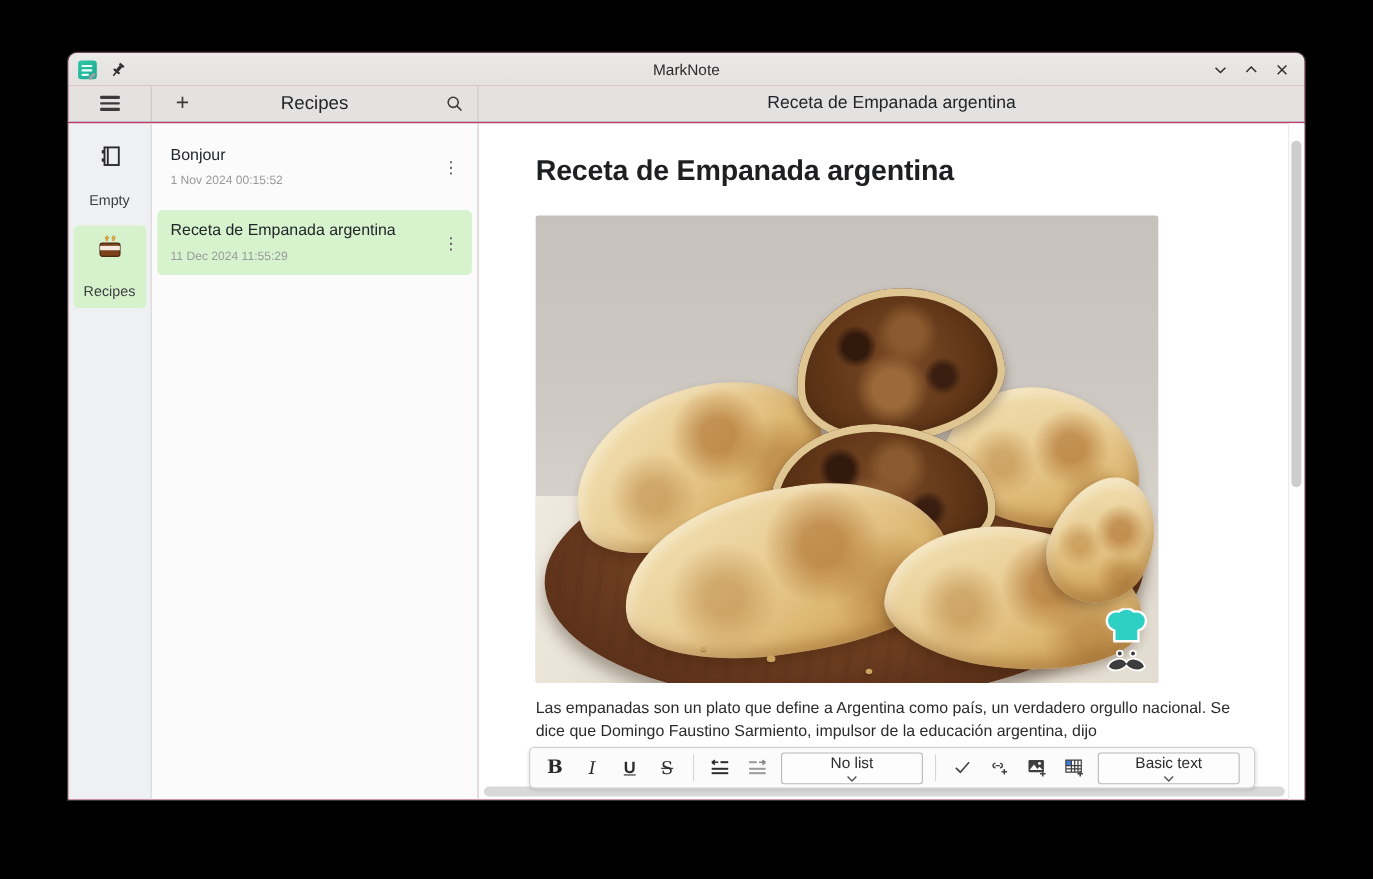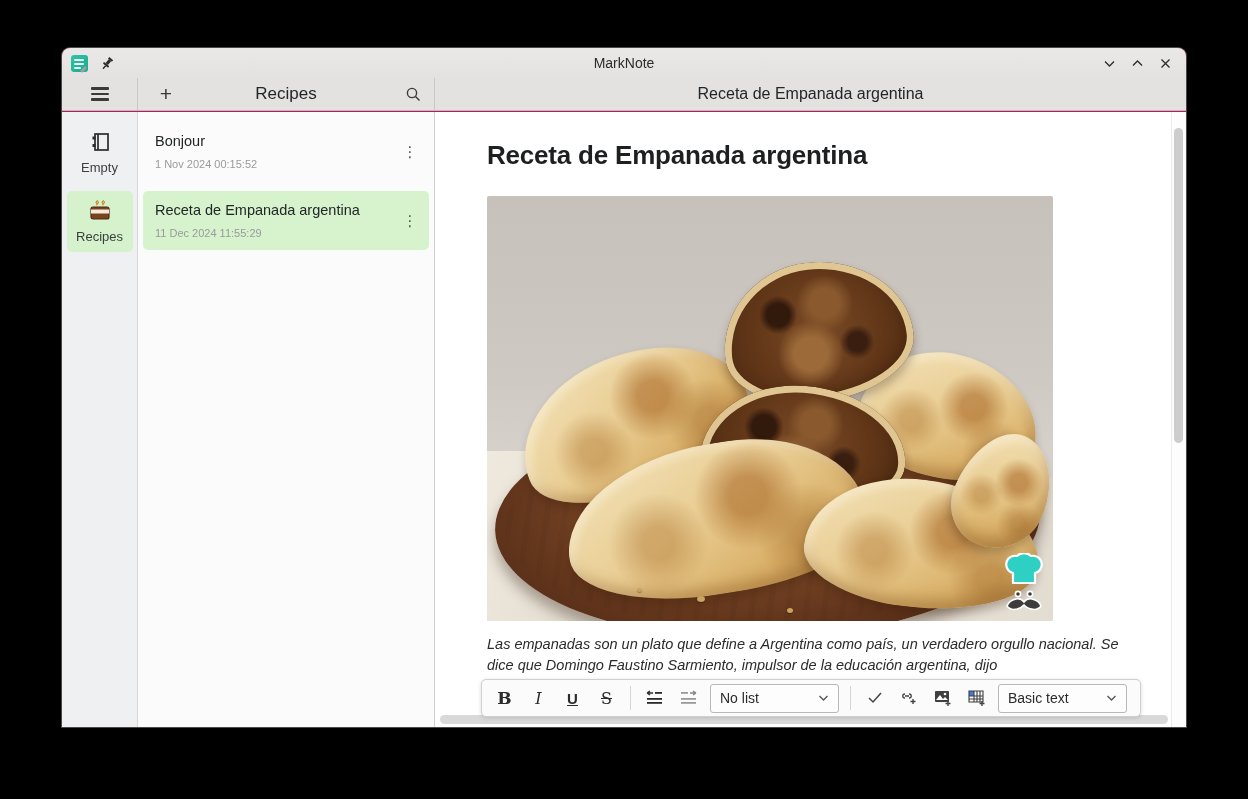--- a/index.html
+++ b/index.html
@@ -35,35 +35,35 @@
   .search-btn { margin-left:auto; margin-right:12px; display:flex; }
   .editor-title { font-size:16px; color:#232629; }
   .hamburger { display:flex; flex-direction:column; gap:3px; }
   .hamburger i { width:18px; height:2.4px; background:#3a3a3a; border-radius:1px; }
 
   
   .mainrow { position:absolute; top:64px; left:0; right:0; bottom:0; display:flex; }
   .sidebar { width:76px; background:#eff0f1; border-right:1px solid #d8d7d6; padding-top:8px; }
   .sb-item { width:66px; margin:2px auto 8px; padding:7px 0 8px; text-align:center; border-radius:5px; }
   .sb-item.selected { background:#d5f2cc; }
-  .sb-label { font-size:13px; color:#3b3e40; margin-top:5px; }
+  .sb-label { font-size:13px; color:#3b3e40; margin-top:19px; }
   .sb-icon { height:26px; display:flex; align-items:center; justify-content:center; }
 
   .notelist { width:297px; background:#fbfbfb; border-right:1px solid #d0cfce; padding-top:6px; }
   .note-item { margin:4px 5px 10px; padding:11px 10px 11px 12px; border-radius:5px; display:flex; align-items:center;gap:32px; }
   .note-item.selected { background:#d6f3cd; }
   .note-body { flex:1; }
   .note-title { font-size:14.5px; color:#232629; }
   .note-date { font-size:11px; color:#9a9a9a; margin-top:9px; }
   .note-menu { color:#555; font-size:15px; width:18px; text-align:center; font-family:"DejaVu Sans",sans-serif; }
 
   .editor { flex:1; background:#fff; position:relative; overflow:hidden; }
   .editor-content { position:absolute; inset:0; padding:28px 70px 0 52px; }
   .doc-heading { font-size:26px; font-weight:700; color:#1d1f21; letter-spacing:-0.2px; }
-  .doc-paragraph { margin-top:13px; width:655px; font-size:14.5px; line-height:21px; color:#2b2b2b;font-style:italic; }
+  .doc-paragraph { margin-top:13px; width:655px; font-size:14.5px; line-height:21px; color:#2b2b2b; }
 
   
   .photo { margin-top:25px; width:566px; height:425px; position:relative; overflow:hidden; border-radius:2px;
     background:linear-gradient(180deg,#c6c1bb 0%,#cdc8c2 40%,#d6d1cb 62%,#ddd8d1 100%); }
   .cloth { position:absolute; left:-30px; right:-30px; bottom:-40px; height:220px;
     background:radial-gradient(ellipse at 30% 80%, #efe9df 0%, #e6dfd4 55%, #d9d3c9 100%); border-radius:45% 35% 0 0; }
   .cloth2 { position:absolute; left:-20px; bottom:0; width:150px; height:170px;
     background:linear-gradient(110deg,#f0eae0, #e2dccf); border-radius:0 60% 0 0; }
   .board { position:absolute; left:8px; top:208px; width:545px; height:235px; border-radius:50%;
     background:radial-gradient(ellipse at 48% 40%, #8a5633 0%, #744223 40%, #5a3019 72%, #49250f 100%);
@@ -93,21 +93,21 @@
     background:#fbfbfb; border:1px solid #cfcfcf; border-radius:5px; box-shadow:0 1px 4px rgba(0,0,0,.14);
     display:flex; align-items:center; padding:0 6px; gap:1px; }
   .tb-btn { min-width:33px; height:28px; display:flex; align-items:center; justify-content:center;
     border-radius:3px; color:#2b2b2b; }
   .tb-sep { width:1px; height:24px; background:#d6d5d4; margin:0 6px; }
   .glyph-b { font-family:"DejaVu Serif",serif; font-weight:bold; font-size:17px; }
   .glyph-i { font-family:"DejaVu Serif",serif; font-style:italic; font-size:16px; }
   .glyph-u { font-weight:bold; font-size:15px; text-decoration:underline; }
   .glyph-s { font-family:"DejaVu Serif",serif; font-size:16px; text-decoration:line-through; }
   .tb-select { height:29px; min-width:129px; background:#fdfdfd; border:1px solid #b9b8b7; border-radius:3px;
-    display:flex; align-items:center; justify-content:space-between; padding:0 9px; font-size:14px; color:#2b2b2b; margin:0 4px; }
+    display:flex; align-items:center; justify-content:space-between; padding:0 9px; font-size:14px; color:#2b2b2b; margin:0 4px;flex-direction:column; }
 
   
   .vscroll-track { position:absolute; top:0; bottom:0; right:0; width:15px; background:#fdfdfd; border-left:1px solid #eceaea; }
   .vscroll-thumb { position:absolute; top:16px; right:3px; width:9px; height:315px; background:#cdcdcd; border-radius:5px; }
   .hscroll-thumb { position:absolute; left:5px; bottom:3px; height:9px; width:728px; background:#d9d9d9; border-radius:5px; z-index:1; }
 </style>
 </head>
 <body>
 
 <div id="window">

